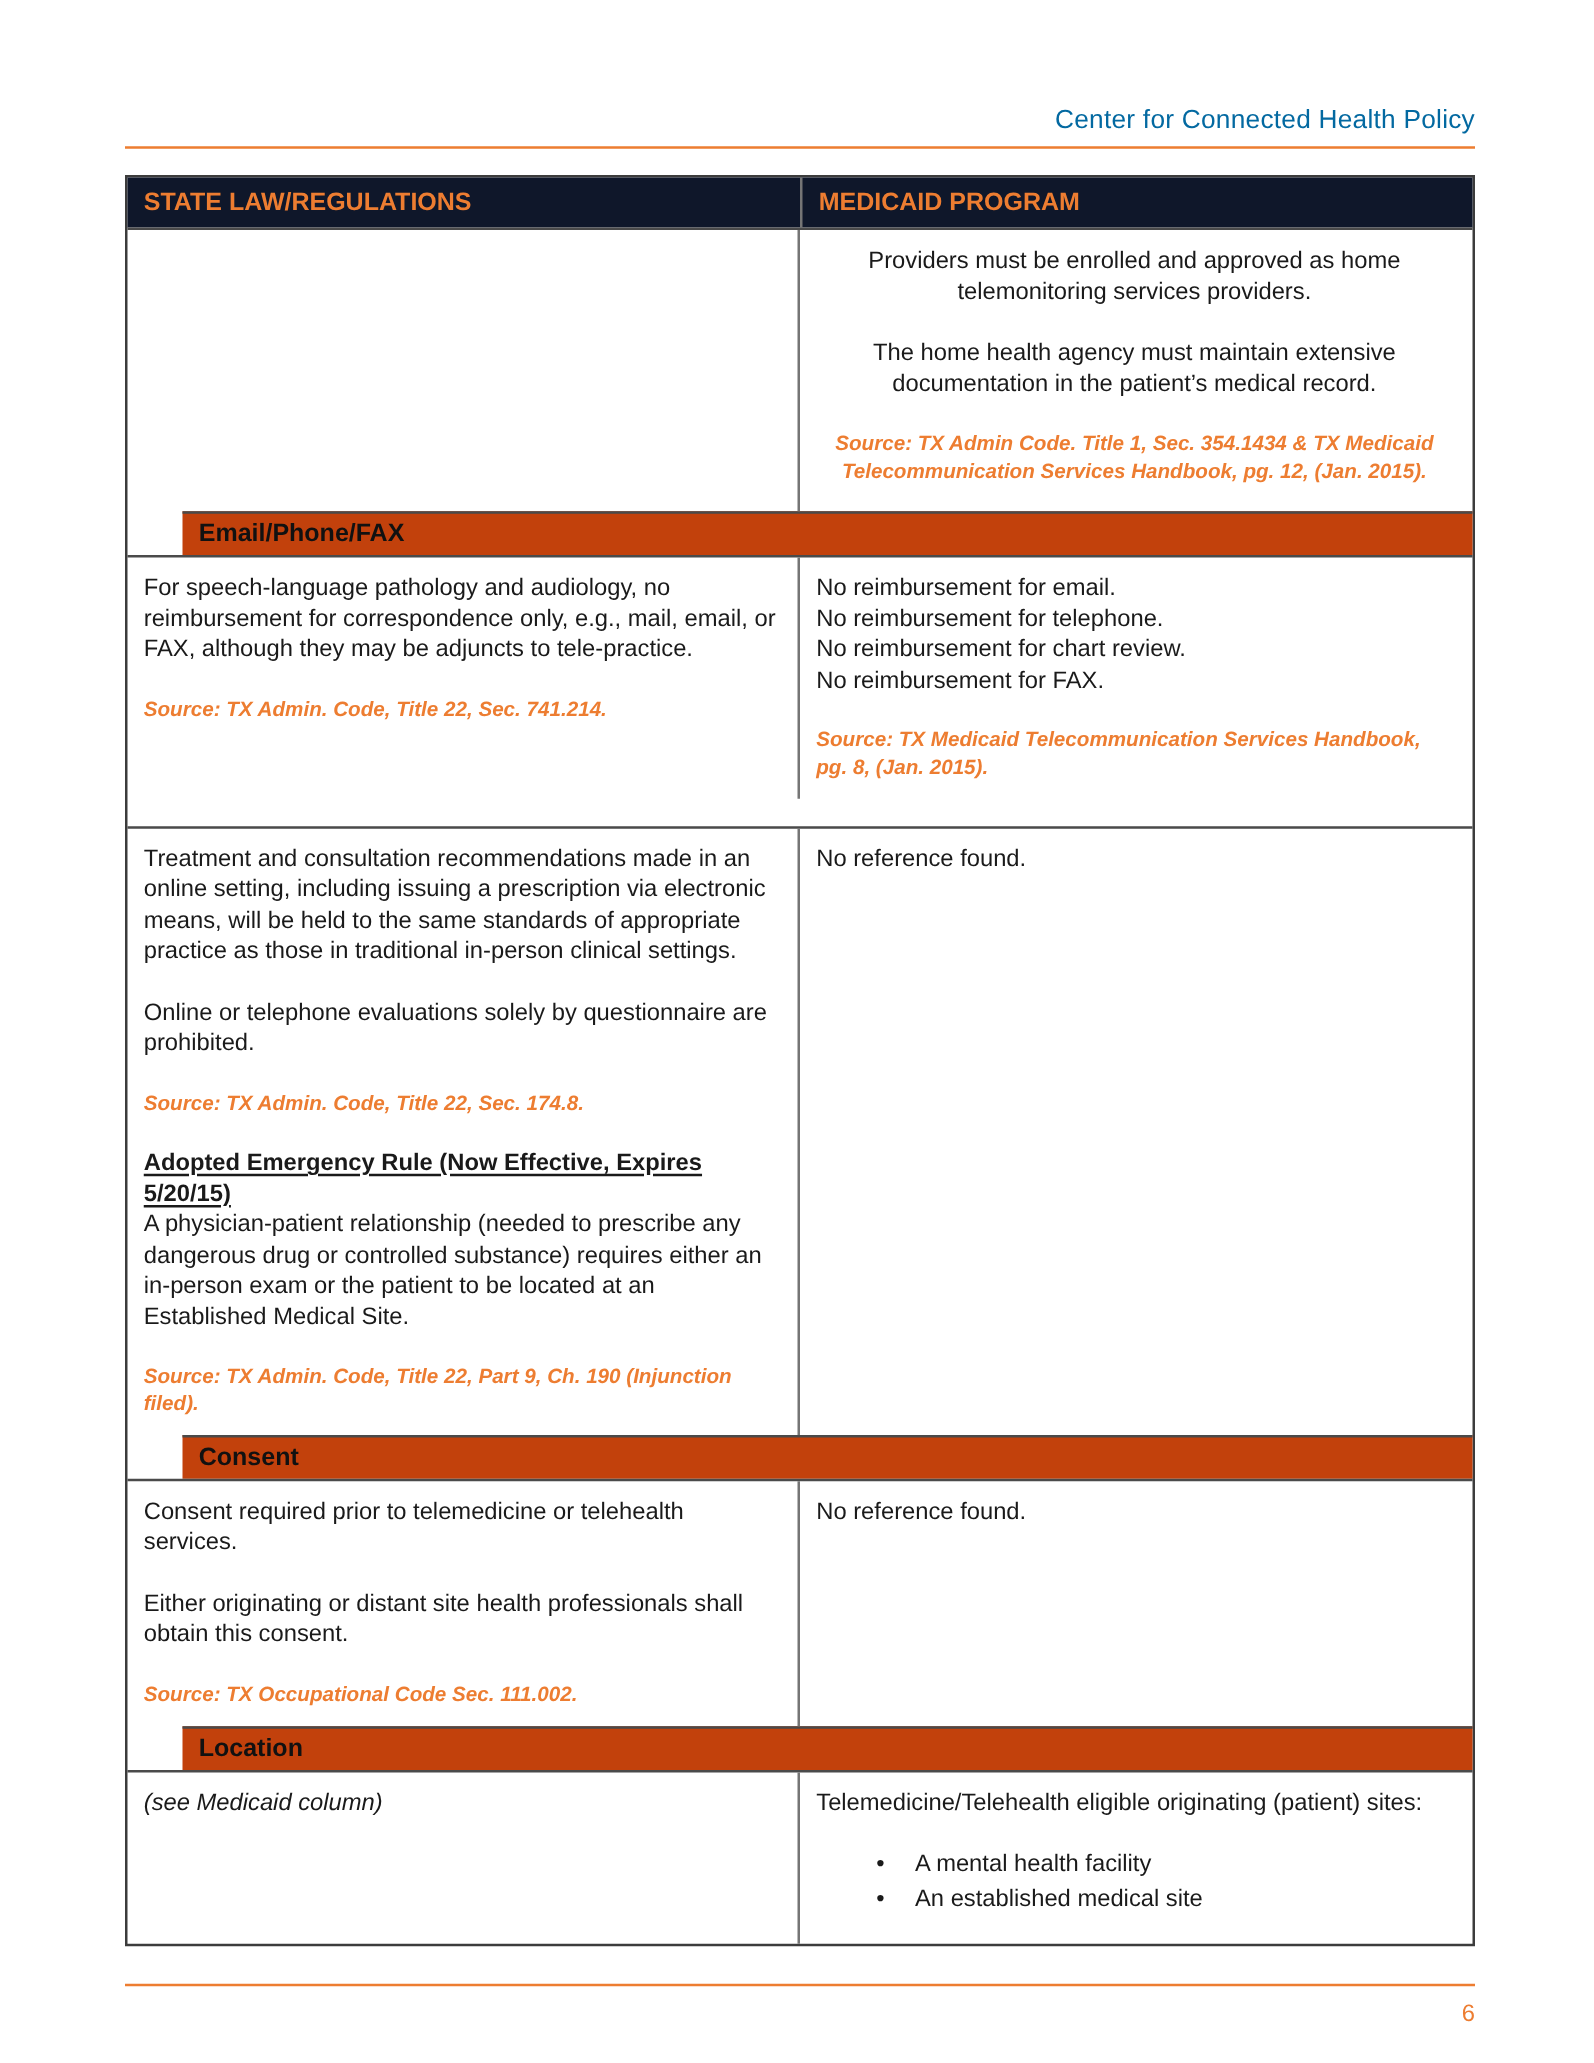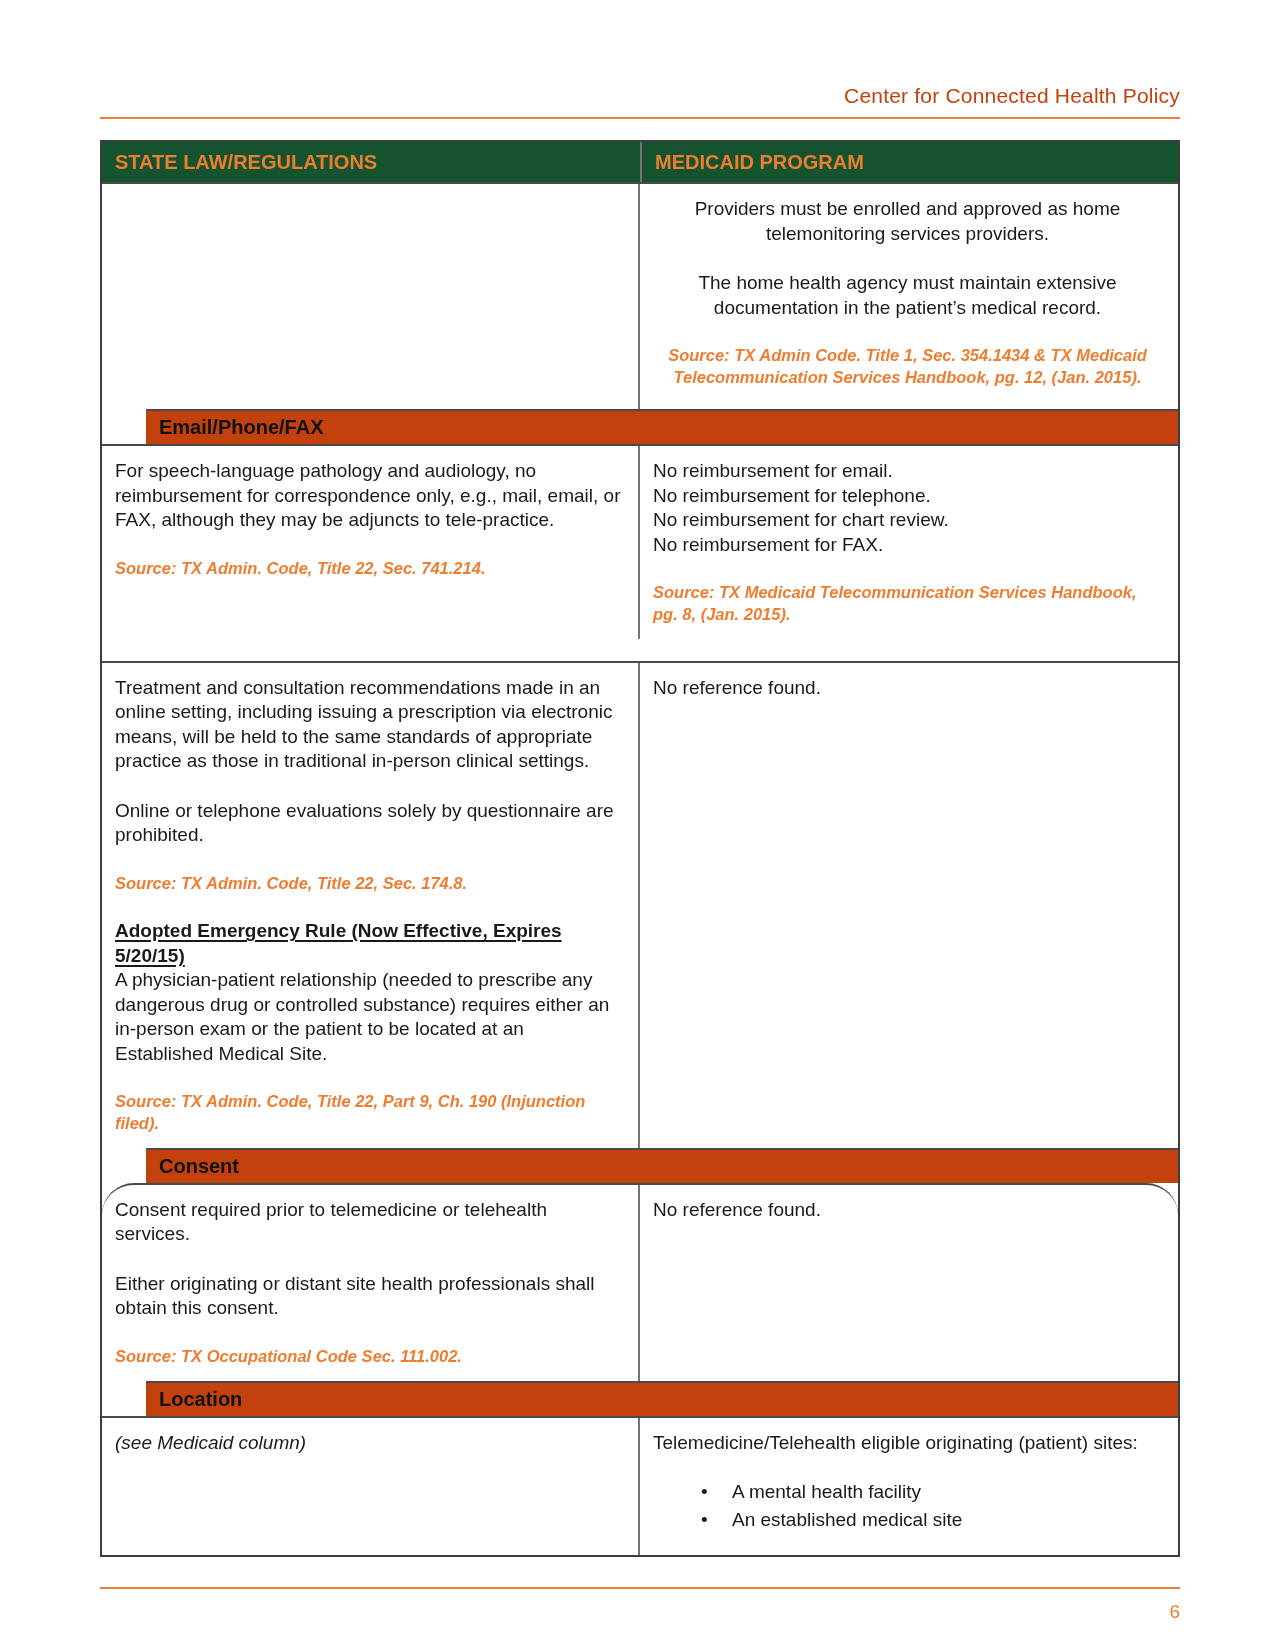--- a/index.html
+++ b/index.html
@@ -8,28 +8,28 @@
     width: 1275px; height: 1650px;
     font-family: "Liberation Sans", sans-serif;
     color: #1a1a1a;
     position: relative;
     overflow: hidden;
   }
   .content { margin: 0 95px 0 100px; width: 1080px; }
 
   
   .doc-header { padding-top: 84px; text-align: right; }
-  .doc-title { color: #c2410c; font-size: 21px; letter-spacing: 0.2px; }
+  .doc-title { color: #0369a1; font-size: 21px; letter-spacing: 0.2px; }
   .header-rule { height: 2px; background: #ED7D31; margin-top: 9px; }
 
   
   .cmp-table { margin-top: 21px; border: 2px solid #3c3c3c; }
   .thead-row {
     display: grid; grid-template-columns: 1fr 1fr;
-    background: #14532d; min-height: 40px;
+    background: #0f172a; min-height: 40px;
   }
   .th {
     color: #ED7D31; font-weight: bold; font-size: 20px;
     padding: 6px 13px; display: flex; align-items: center;
   }
   .th.right { border-left: 2px solid #757575; }
 
   .section-row {
     background: #c2410c; border-top: 2px solid #4a4a4a;
     font-weight: bold; font-size: 20px; color: #111;
@@ -118,21 +118,21 @@
             <p class="para">A physician-patient relationship (needed to prescribe any dangerous drug or controlled substance) requires either an in-person exam or the patient to be located at an Established Medical Site.</p>
             <p class="source">Source: TX Admin. Code, Title 22, Part 9, Ch. 190 (Injunction filed).</p>
           </div>
           <div class="cell right">
             <p class="para">No reference found.</p>
           </div>
         </div>
         <div class="section-row">
           <span>Consent</span>
         </div>
-        <div class="content-row" style="min-height: 180px; border-radius: 32px;">
+        <div class="content-row" style="min-height: 180px;">
           <div class="cell left">
             <p class="para">Consent required prior to telemedicine or telehealth services.</p>
             <p class="para">Either originating or distant site health professionals shall obtain this consent.</p>
             <p class="source">Source: TX Occupational Code Sec. 111.002.</p>
           </div>
           <div class="cell right">
             <p class="para">No reference found.</p>
           </div>
         </div>
         <div class="section-row">

